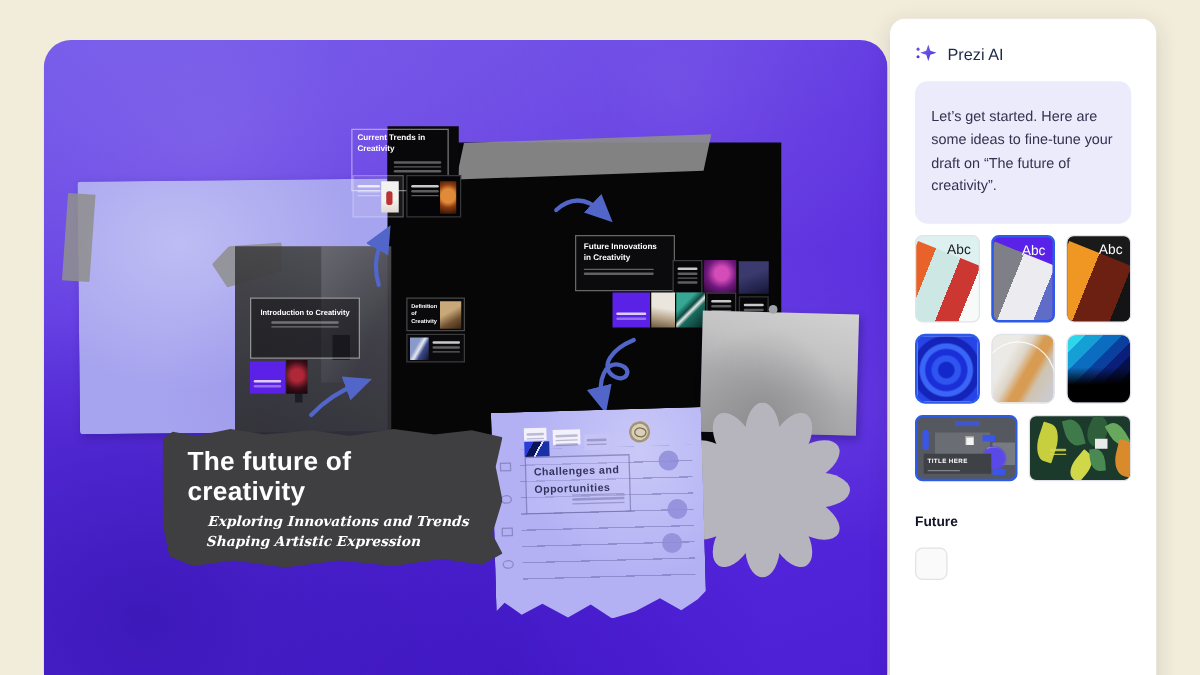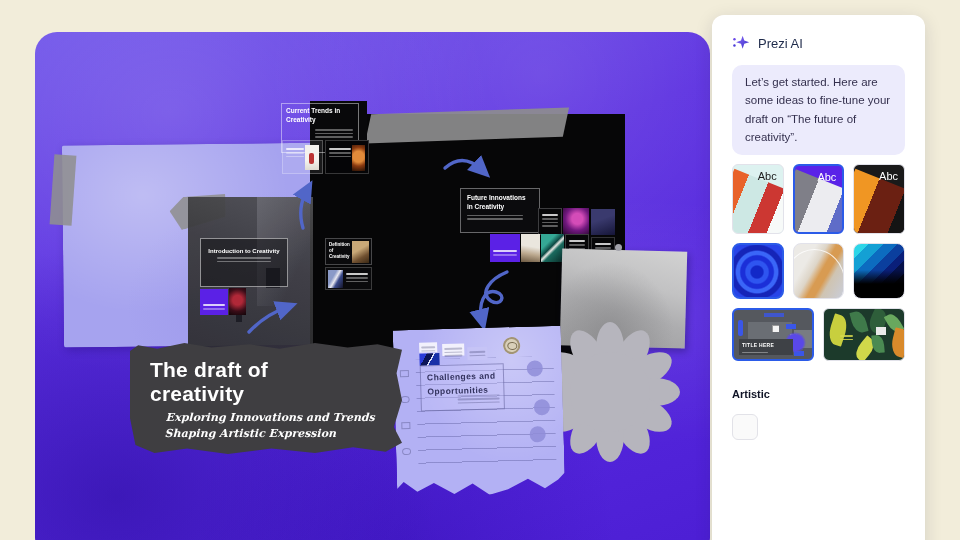--- a/index.html
+++ b/index.html
@@ -154,21 +154,21 @@
 
   
   #arrows { left:0; top:0; width:675px; height:528px; pointer-events:none; }
 
   
   #sidebar { position:absolute; left:712px; top:15px; width:213px; height:560px;
     background:#fff; border-radius:12px; box-shadow:0 4px 18px rgba(30,30,60,.14);
     padding:19px 20px 0; }
   #sb-header { display:flex; align-items:center; gap:8px; }
   #sb-title { font-size:13px; font-weight:400; color:#1e2a4a; }
-  #sb-message { margin-top:13px; background:#ecebfc; border-radius:10px; padding:8px 13px;
+  #sb-message { margin-top:13px; background:#ecebfc; border-radius:10px; padding:20px 13px;
     font-size:11.5px; line-height:1.6; color:#34304e; }
   .sb-label { margin-top:27px; font-size:11px; font-weight:700; color:#101426; }
   .sb-row { display:flex; gap:9px; margin-top:9px; }
   .swatch { position:relative; width:54px; height:70px; border-radius:6px; overflow:hidden;
     border:1px solid #e2e2ea; cursor:pointer; }
   .swatch.selected { border:2px solid #2b5be8; }
   .swatch .abc { position:absolute; top:5px; right:6px; font-size:11px; font-weight:400; z-index:2; }
   .stripes { position:absolute; left:-35%; bottom:-45%; width:175%; height:120%; transform:rotate(22deg); }
   #swatch1 { background:#ddf2f0; } #swatch1 .abc { color:#1a1a1a; }
   #swatch1 .stripes { background:linear-gradient(90deg,#e8622a 0 18%,#cde8e4 18% 42%,#cc3732 42% 62%,#f7faf9 62% 100%); }
@@ -370,21 +370,21 @@
       <div id="np-title">Challenges and Opportunities</div>
       <div id="np-par">
           <div class="bar dark dim"></div>
           <div class="bar dark dim"></div>
           <div class="bar dark dim"></div>
         </div>
     </div>
   </div>
 
   <div id="title-paper" class="abs">
-    <div id="hero-title">The draft of creativity</div>
+    <div id="hero-title">The future of creativity</div>
     <div id="hero-sub">Exploring Innovations and Trends Shaping Artistic Expression</div>
   </div>
 </div>
 
 <div id="sidebar">
   <div id="sb-header">
     <svg width="18" height="18" viewBox="0 0 22 20">
       <defs>
           <linearGradient id="spg" x1="0" y1="0" x2="1" y2="1">
         <stop offset="0" stop-color="#8a6cf8"></stop>
@@ -447,20 +447,20 @@
       <div class="leaf" style="left:34px;top:28px;width:14px;height:24px;background:#d0d84a;transform:rotate(40deg)"></div>
       <div class="leaf" style="left:48px;top:26px;width:12px;height:18px;background:#4a8a52;transform:rotate(-5deg)"></div>
       <div id="d2-chip"></div>
       <div class="d2-bars">
           <div class="bar"></div>
           <div class="bar dim"></div>
         </div>
     </div>
   </div>
 
-  <div class="sb-label">Artistic</div>
+  <div class="sb-label">Future</div>
   <div id="actions-row">
     <div id="pencil-box">
       
     </div>
 
   </div>
 </div>
 
 </body></html>

